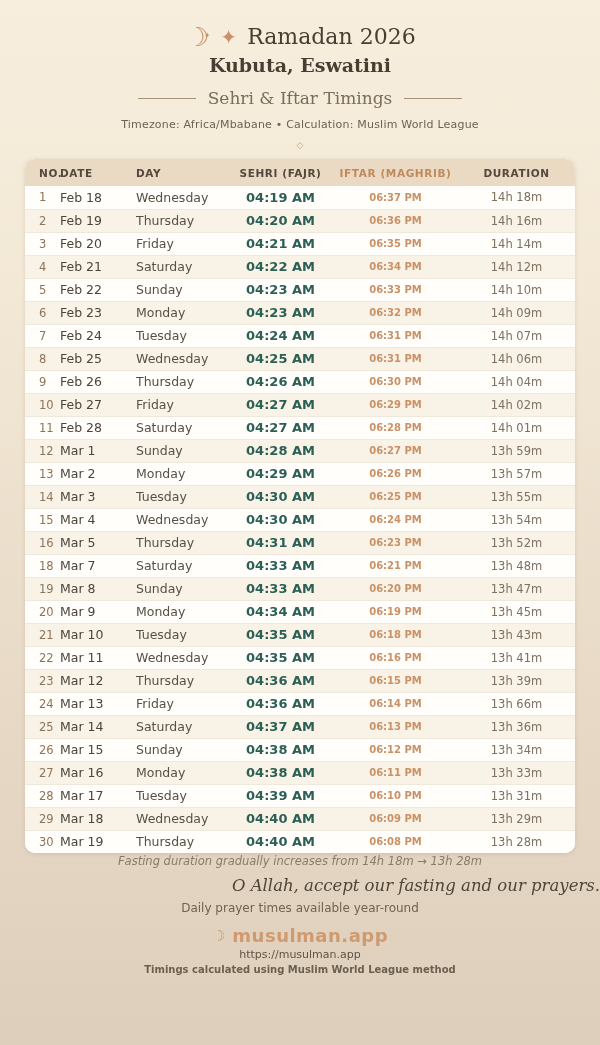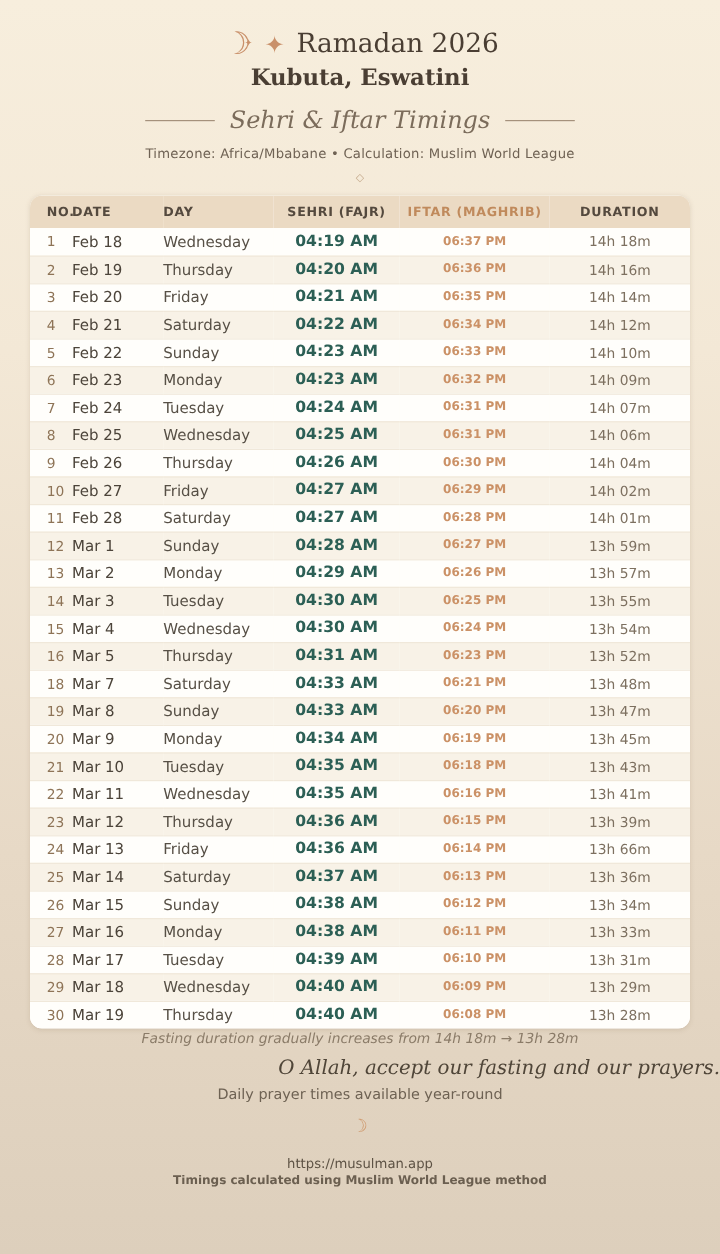--- a/index.html
+++ b/index.html
@@ -13,21 +13,21 @@
   .header { text-align: center; padding-top: 20px; }
   .title-line { display: flex; align-items: center; justify-content: center; gap: 10px; }
   .moon-wrap { position: relative; display: inline-block; width: 26px; height: 30px; }
   .moon-glyph { display: inline-block; transform: scaleX(-1); color: #c9906a; font-size: 26px; line-height: 30px; }
   .tiny-star { position: absolute; right: 0px; top: 9px; font-size: 8px; color: #c9906a; }
   .star-glyph { color: #c9906a; font-size: 20px; line-height: 30px; }
   .page-title { font-family: "DejaVu Serif", serif; font-size: 22px; color: #4a3e33; line-height: 34px; }
   .location { font-family: "DejaVu Serif", serif; font-size: 19px; font-weight: bold; color: #4a3e33; margin-top: 0px; line-height: 22px; }
   .subtitle-row { display: flex; align-items: center; justify-content: center; gap: 12px; margin-top: 12px; }
   .subtitle-rule { width: 58px; height: 1px; background: #a5917c; }
-  .subtitle { font-family: "DejaVu Serif", serif; font-style: italic; font-size: 20px; color: #7b6c5b; }
+  .subtitle { font-family: "DejaVu Serif", serif; font-size: 17px; color: #7b6c5b; }
   .meta { font-size: 11px; color: #6f6254; margin-top: 10px; letter-spacing: 0.2px; }
   .ornament { font-size: 9px; color: #c3a789; margin-top: 9px; line-height: 10px; }
   
   .card {
     width: 550px; margin: 9px auto 0 auto; border-radius: 10px; overflow: hidden;
     background: #fffefb; box-shadow: 0 1px 4px rgba(120, 100, 78, 0.18);
   }
   table { width: 100%; border-collapse: collapse; table-layout: fixed; }
   col.c-no { width: 35px; } col.c-date { width: 76px; } col.c-day { width: 92px; }
   col.c-sehri { width: 105px; } col.c-iftar { width: 125px; } col.c-duration { width: 117px; }
@@ -48,21 +48,21 @@
   td.col-sehri { color: #2c5f55; font-weight: bold; text-align: center; font-size: 13px; }
   td.col-iftar { color: #cb9166; font-weight: bold; text-align: center; font-size: 10px; }
   td.col-duration { color: #7d7060; text-align: center; font-size: 11.5px; }
   
   .fasting-note { text-align: center; font-style: italic; font-size: 11.5px; color: #8a7b68; margin-top: 1px; }
   .dua { text-align: right; font-family: "DejaVu Serif", serif; font-style: italic; font-size: 16.5px; color: #4f4538; margin-top: 8px; margin-left: 16px; }
   .availability { text-align: center; font-size: 12px; color: #6e6253; margin-top: 6px; }
   .brand-row { display: flex; align-items: center; justify-content: center; gap: 7px; margin-top: 10px; text-decoration: none; }
   .brand-moon { display: inline-block; transform: scaleX(-1); color: #cf9a6e; font-size: 15px; }
   .brand-name { font-size: 18px; font-weight: bold; color: #cf9a6e; letter-spacing: 0.5px; }
-  .url { text-align: center; font-size: 11px; color: #5d5244; margin-top: 16px; }
+  .url { text-align: center; font-size: 11px; color: #5d5244; margin-top: 2px; }
   .method { text-align: center; font-size: 10px; font-weight: bold; color: #6b5f50; margin-top: 3px; }
 </style>
 </head>
 <body>
 
 <div class="page">
 
   <div class="header">
     <div class="title-line">
       <span class="moon-wrap">
@@ -337,17 +337,18 @@
           </tr>
         </tbody>
     </table>
   </div>
 
   <div class="fasting-note">Fasting duration gradually increases from 14h 18m → 13h 28m</div>
   <div class="dua">O Allah, accept our fasting and our prayers.</div>
   <div class="availability">Daily prayer times available year-round</div>
   <div class="brand-row">
     <span class="brand-moon">☾</span>
+    <span class="brand-name">musulman.app</span>
   </div>
   <div class="url">https://musulman.app</div>
   <div class="method">Timings calculated using Muslim World League method</div>
 
 </div>
 
 </body></html>

